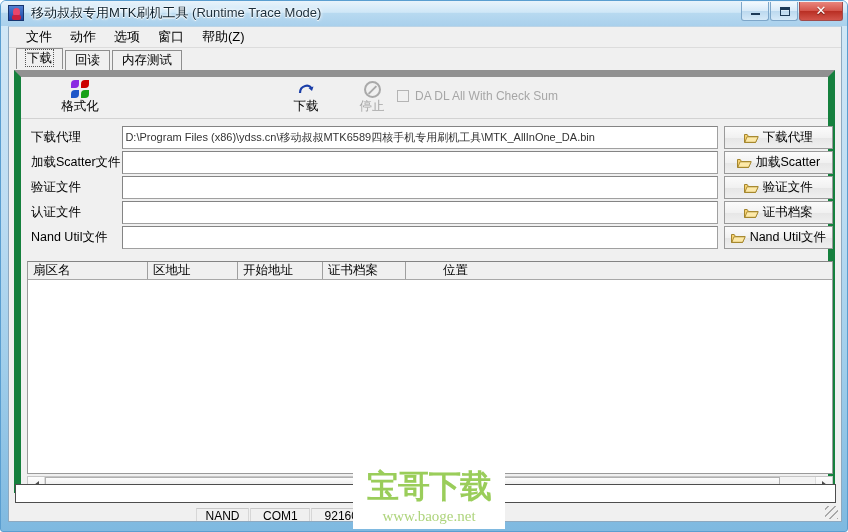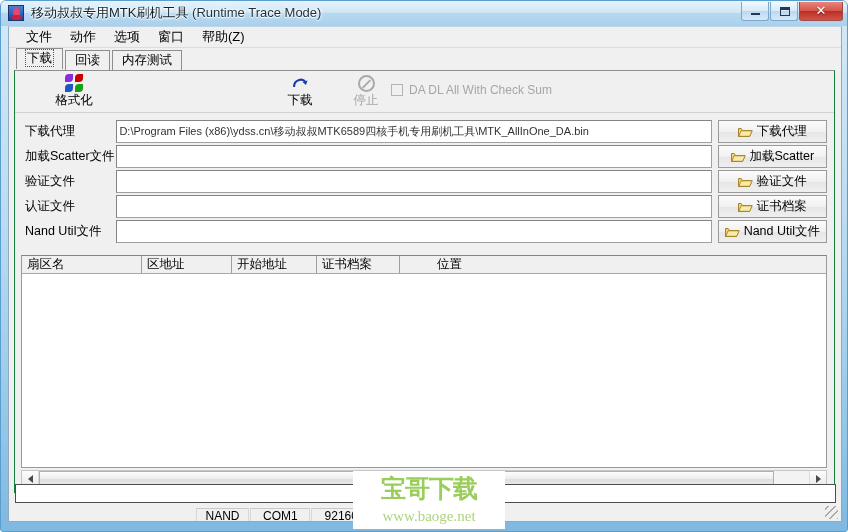--- a/index.html
+++ b/index.html
@@ -164,21 +164,21 @@
     outline: 1px dotted #555;
     outline-offset: 1px;
     display: inline-block;
   }
 
   
   .tabpage {
     position: absolute;
     left: 5px; top: 43px;
     width: 821px; height: 423px;
-    border: 1px solid #15803d;
+    border: 7px solid #15803d;
     border-top-color: #919191;
     background: #f0f0f0;
     box-sizing: border-box;
   }
 
   
   .toolbar {
     position: relative;
     height: 41px;
     border-bottom: 1px solid #d2d2d2;
@@ -403,26 +403,26 @@
   .watermark {
     position: absolute;
     left: 352px; top: 470px;
     width: 152px; height: 58px;
     background: #ffffff;
     text-align: center;
     z-index: 50;
     pointer-events: none;
   }
   .wm-main {
-    font-size: 25px;
+    font-size: 32px;
     font-weight: bold;
     color: #9acd5a;
     letter-spacing: -1px;
     line-height: 36px;
-    font-family: Liberation Serif, serif;
+    font-family: Liberation Mono, monospace;
   }
   .wm-sub {
     font-size: 15px;
     color: #aed47c;
     line-height: 18px;
     font-family: Liberation Serif, serif;
   }
 </style>
 </head>
 <body>

